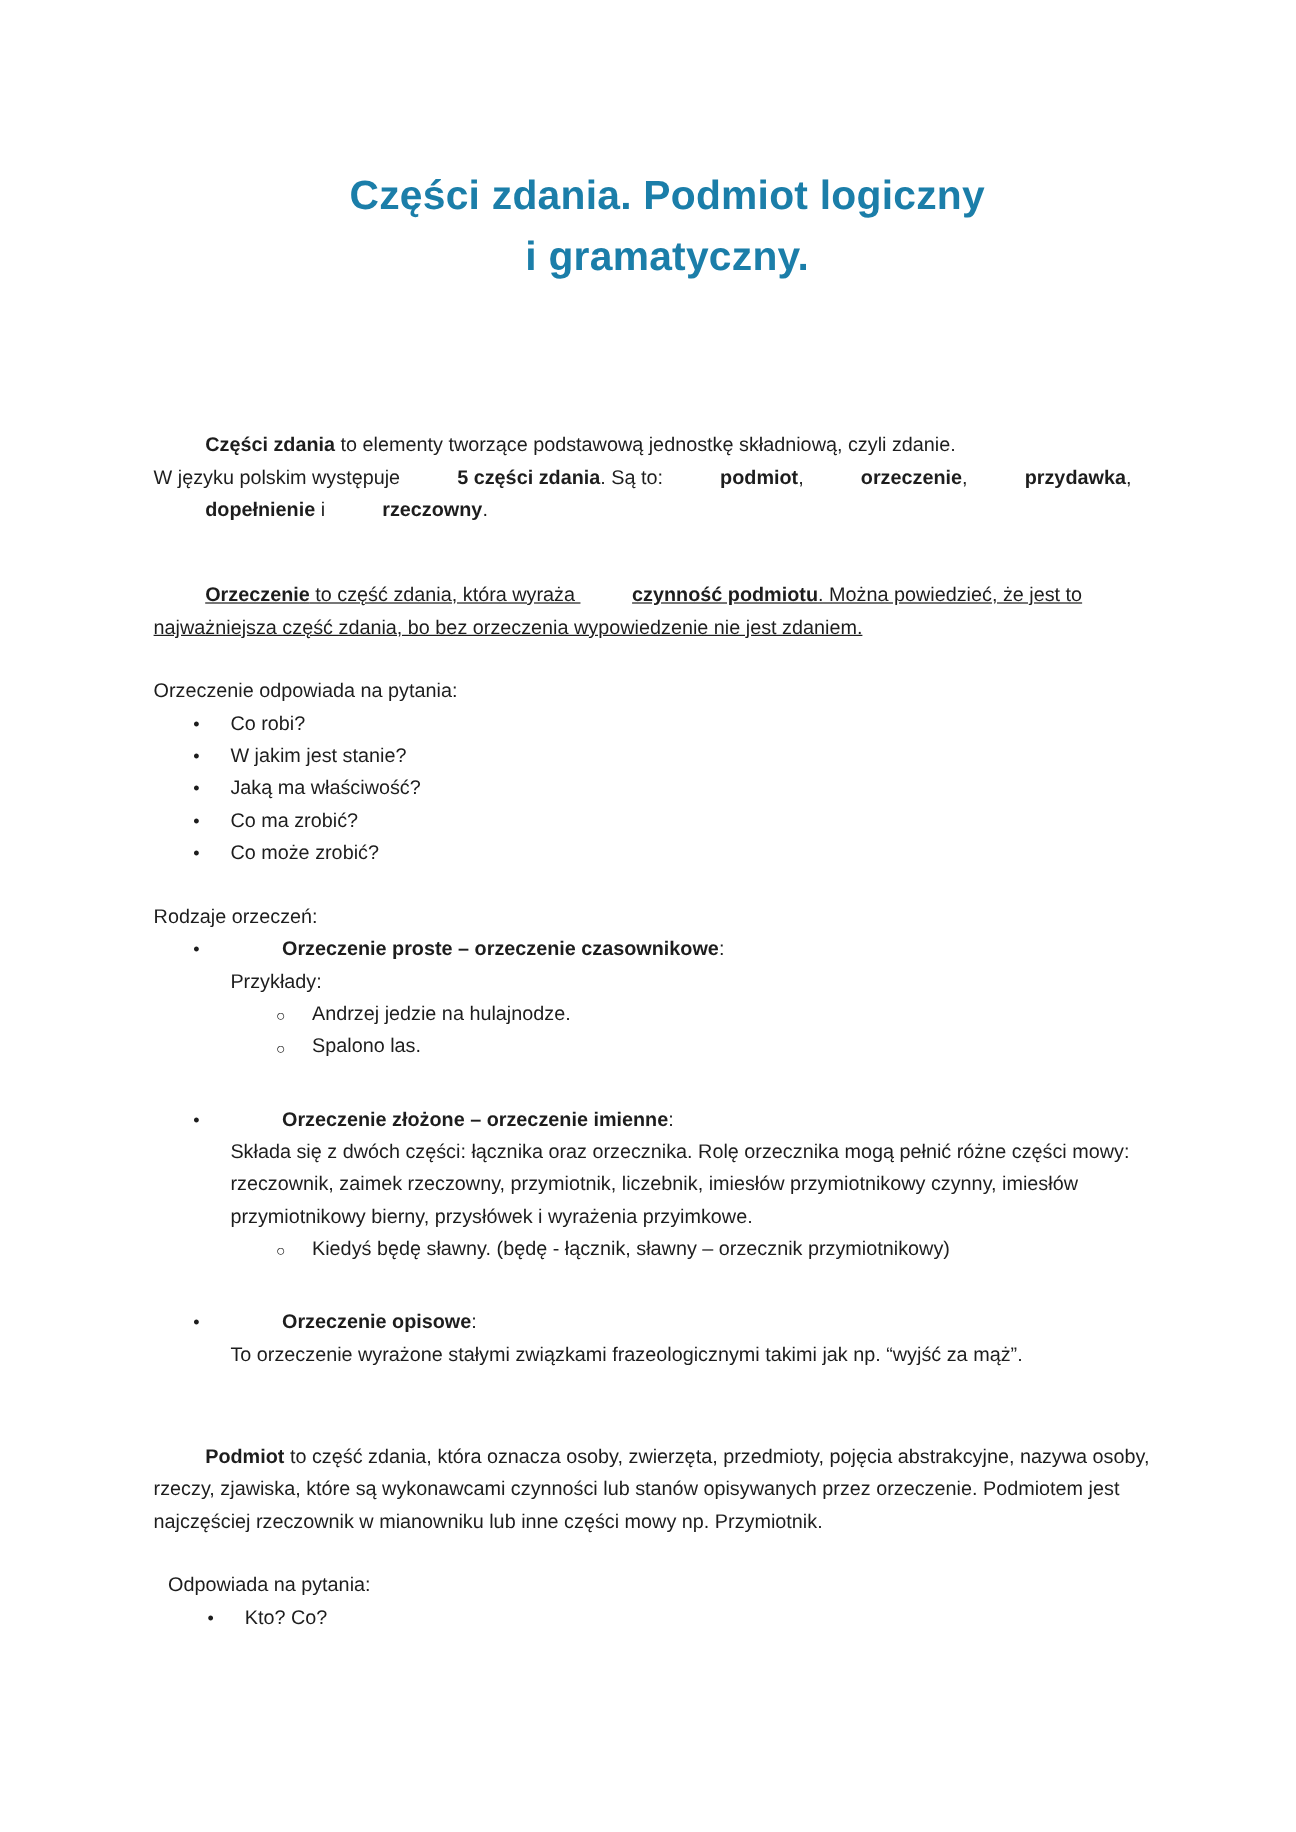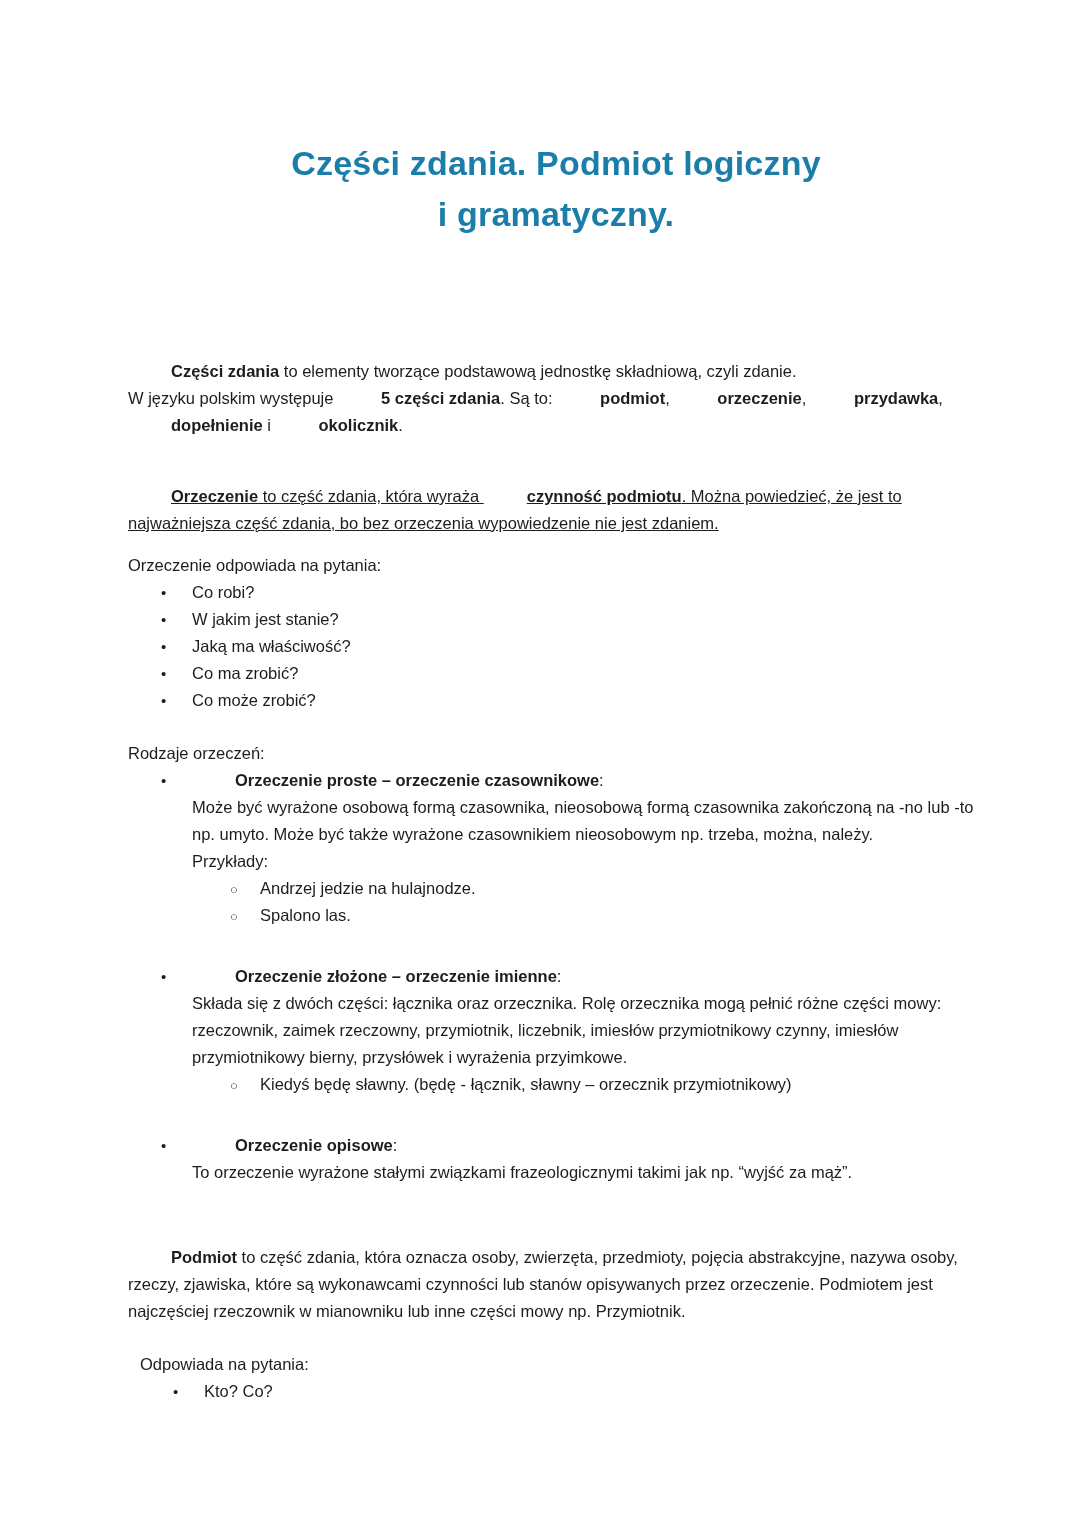--- a/index.html
+++ b/index.html
@@ -27,21 +27,21 @@
     font-size: 34px;
     line-height: 51px;
     font-weight: 700;
     color: #1b7ea9;
     letter-spacing: 0.2px;
   }
   .title-line { display: block; }
   .para { margin: 0; }
   .sec-intro   { margin-top: 118px; }
   .sec-orzdef  { margin-top: 44px; text-decoration: underline; }
-  .sec-questions { margin-top: 15px; }
+  .sec-questions { margin-top: 26px; }
   .sec-types   { margin-top: 26px; }
   .sec-podmiot { margin-top: 58px; }
   .sec-podq    { margin-top: 26px; margin-left: 12px; }
   .li1 {
     position: relative;
     padding-left: 64px;
   }
   .m1 {
     position: absolute;
     left: 33px;
@@ -67,21 +67,21 @@
 
 <div class="page">
 
   <h1 class="doc-title">
     <span class="title-line">Części zdania. Podmiot logiczny</span>
     <span class="title-line">i gramatyczny.</span>
   </h1>
 
   <div class="sec-intro">
     <p class="para"><b>Części zdania</b><span> to elementy tworzące podstawową jednostkę składniową, czyli zdanie.</span></p>
-    <p class="para"><span>W języku polskim występuje </span><b>5 części zdania</b><span>. Są to: </span><b>podmiot</b><span>, </span><b>orzeczenie</b><span>, </span><b>przydawka</b><span>, </span><b>dopełnienie</b><span> i </span><b>okolicznik</b><span>.</span></p>
+    <p class="para"><span>W języku polskim występuje </span><b>5 części zdania</b><span>. Są to: </span><b>podmiot</b><span>, </span><b>orzeczenie</b><span>, </span><b>przydawka</b><span>, </span><b>dopełnienie</b><span> i </span><b>rzeczowny</b><span>.</span></p>
   </div>
 
   <p class="para sec-orzdef"><b>Orzeczenie</b><span> to część zdania, która wyraża </span><b>czynność podmiotu</b><span>. Można powiedzieć, że jest to najważniejsza część zdania, bo bez orzeczenia wypowiedzenie nie jest zdaniem.</span></p>
 
   <div class="sec-questions">
     <p class="para">Orzeczenie odpowiada na pytania:</p>
     <div class="li1">
       <span class="m1">•</span>
       <span>Co robi?</span>
     </div>
@@ -102,21 +102,20 @@
       <span>Co może zrobić?</span>
     </div>
   </div>
 
   <div class="sec-types">
     <p class="para">Rodzaje orzeczeń:</p>
 
     <div class="li1 type-item">
       <span class="m1">•</span>
       <p class="para"><b>Orzeczenie proste – orzeczenie czasownikowe</b><span>:</span></p>
-      <p class="para">Może być wyrażone osobową formą czasownika, nieosobową formą czasownika zakończoną na -no lub -to np. umyto. Może być także wyrażone czasownikiem nieosobowym np. trzeba, można, należy.</p>
       <p class="para">Przykłady:</p>
       <div class="li2">
         <span class="m2">○</span>
         <span>Andrzej jedzie na hulajnodze.</span>
       </div>
       <div class="li2">
         <span class="m2">○</span>
         <span>Spalono las.</span>
       </div>
     </div>

